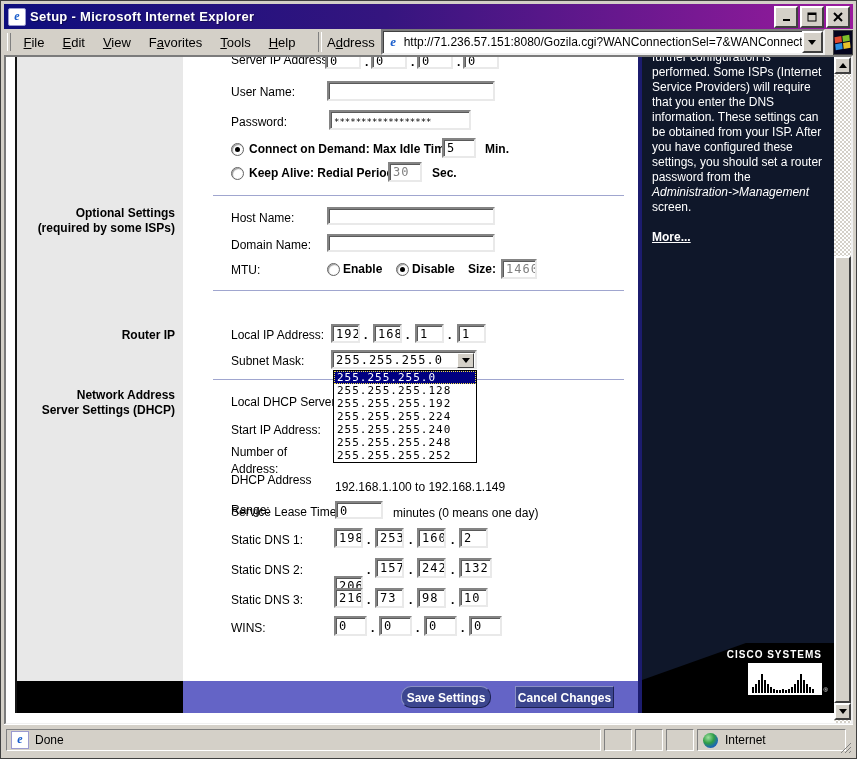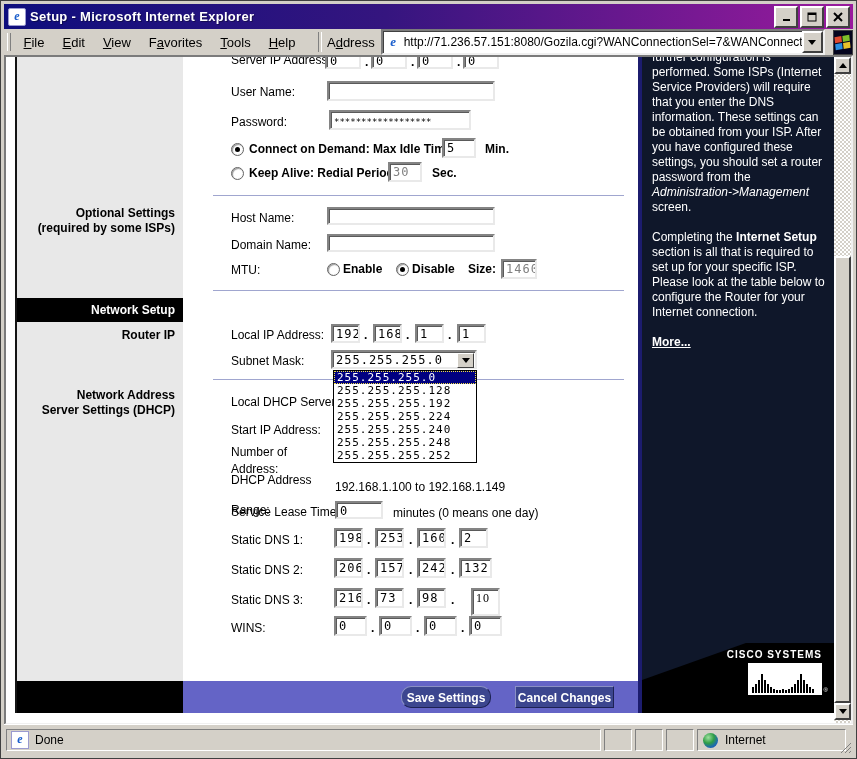--- a/index.html
+++ b/index.html
@@ -211,21 +211,20 @@
     <div class="page">
       <div class="content">
 
         <div class="abs top-remnant"></div>
 
         <div class="abs sidebar">
           <div class="side-label" style="top:149px;">
             <div>Optional Settings</div>
             <div>(required by some ISPs)</div>
           </div>
-          <div class="side-band">Network Setup</div>
           <div class="side-label" style="top:271px;">Router IP</div>
           <div class="side-label" style="top:331px;">
             <div>Network Address</div>
             <div>Server Settings (DHCP)</div>
           </div>
         </div>
         <div class="abs side-black-strip"></div>
 
         <div class="abs form">
 
@@ -324,57 +323,56 @@
           <div class="flabel" style="left:48px;top:476px;">Static DNS 1:</div>
           <div class="tb" style="left:151px;top:471px;width:29px;height:20px;">198</div>
           <div class="dot" style="left:184px;top:476px;">.</div>
           <div class="tb" style="left:192px;top:471px;width:29px;height:20px;">253</div>
           <div class="dot" style="left:226px;top:476px;">.</div>
           <div class="tb" style="left:234px;top:471px;width:29px;height:20px;">160</div>
           <div class="dot" style="left:268px;top:476px;">.</div>
           <div class="tb" style="left:276px;top:471px;width:29px;height:20px;">2</div>
 
           <div class="flabel" style="left:48px;top:506px;">Static DNS 2:</div>
-          <div class="tb" style="left:151px;top:501px;width:29px;height:20px;">206</div>
+          <div class="tb" style="left:151px;top:519px;width:29px;height:20px;">206</div>
           <div class="dot" style="left:184px;top:506px;">.</div>
           <div class="tb" style="left:192px;top:501px;width:29px;height:20px;">157</div>
           <div class="dot" style="left:226px;top:506px;">.</div>
           <div class="tb" style="left:234px;top:501px;width:29px;height:20px;">242</div>
           <div class="dot" style="left:268px;top:506px;">.</div>
           <div class="tb" style="left:276px;top:501px;width:33px;height:20px;">132</div>
 
           <div class="flabel" style="left:48px;top:536px;">Static DNS 3:</div>
           <div class="tb" style="left:151px;top:531px;width:29px;height:20px;">216</div>
           <div class="dot" style="left:184px;top:536px;">.</div>
           <div class="tb" style="left:192px;top:531px;width:29px;height:20px;">73</div>
           <div class="dot" style="left:226px;top:536px;">.</div>
           <div class="tb" style="left:234px;top:531px;width:29px;height:20px;">98</div>
           <div class="dot" style="left:268px;top:536px;">.</div>
-          <div class="tb" style="left:288px;top:531px;width:29px;height:28px;font-family:Liberation Serif, serif;">10</div>
+          <div class="tb" style="left:276px;top:531px;width:29px;height:19px;">10</div>
 
           <div class="flabel" style="left:48px;top:564px;">WINS:</div>
           <div class="tb" style="left:151px;top:559px;width:33px;height:20px;">0</div>
           <div class="dot" style="left:188px;top:564px;">.</div>
           <div class="tb" style="left:196px;top:559px;width:33px;height:20px;">0</div>
           <div class="dot" style="left:233px;top:564px;">.</div>
           <div class="tb" style="left:241px;top:559px;width:33px;height:20px;">0</div>
           <div class="dot" style="left:278px;top:564px;">.</div>
           <div class="tb" style="left:286px;top:559px;width:33px;height:20px;">0</div>
         </div>
 
         <div class="abs footer-purple">
           <div class="btn" style="left:218px;width:90px;border-radius:10px;">Save Settings</div>
           <div class="btn" style="left:332px;width:99px;">Cancel Changes</div>
         </div>
 
         <div class="abs help">
           <div class="help-text">
             <p style="margin-bottom:0;">further configuration is</p>
             <p><span>performed. Some ISPs (Internet Service Providers) will require that you enter the DNS information. These settings can be obtained from your ISP. After you have configured these settings, you should set a router password from the </span><span class="help-ital">Administration-&gt;Management</span><span> screen.</span></p>
-            <p><span>Completing the </span><span class="help-bold">Internet Setup</span><span> section is all that is required to set up for your specific ISP. Please look at the table below to configure the Router for your Internet connection.</span></p>
             <p><span class="more-link">More...</span></p>
           </div>
           <div class="help-black">
             <div class="cisco-name">CISCO SYSTEMS</div>
             <div class="cisco-box">
               <svg width="74" height="32" viewBox="0 0 74 32">
                 <g fill="#000">
                   <rect x="4" y="24" width="2" height="6"></rect>
                     <rect x="7" y="21" width="2" height="9"></rect>
                   <rect x="10" y="17" width="2" height="13"></rect>

